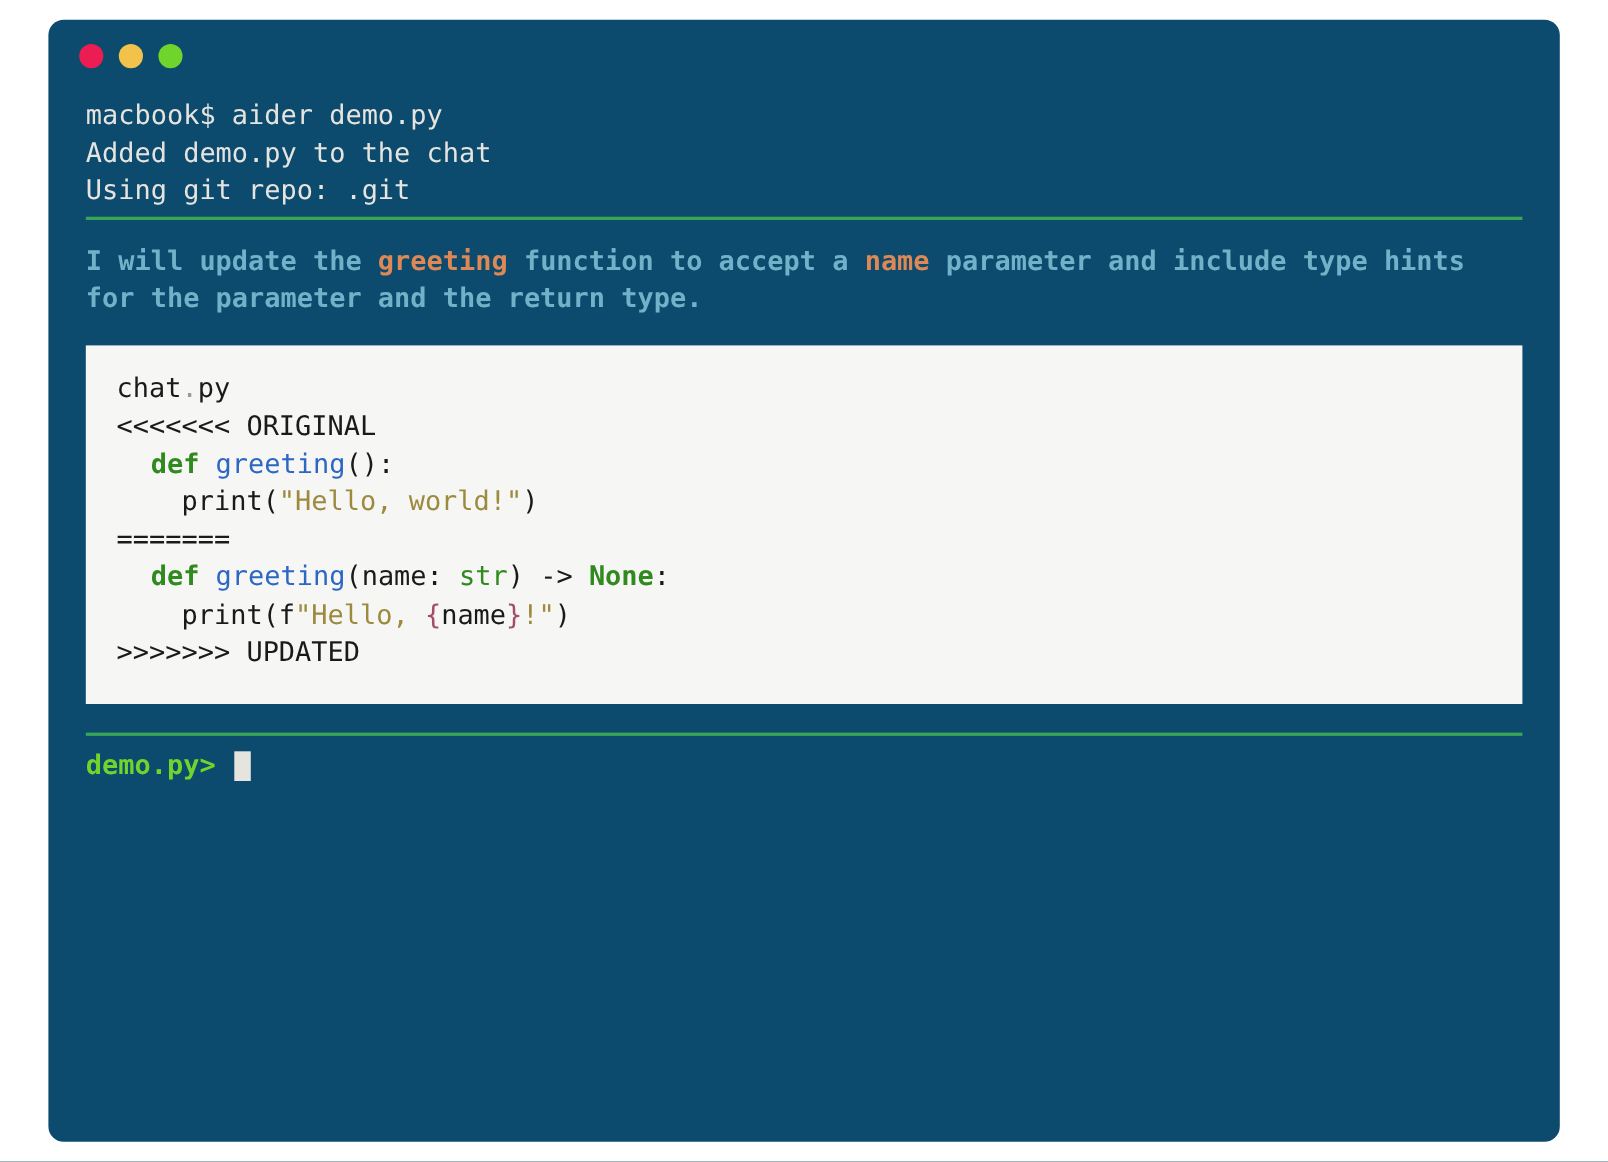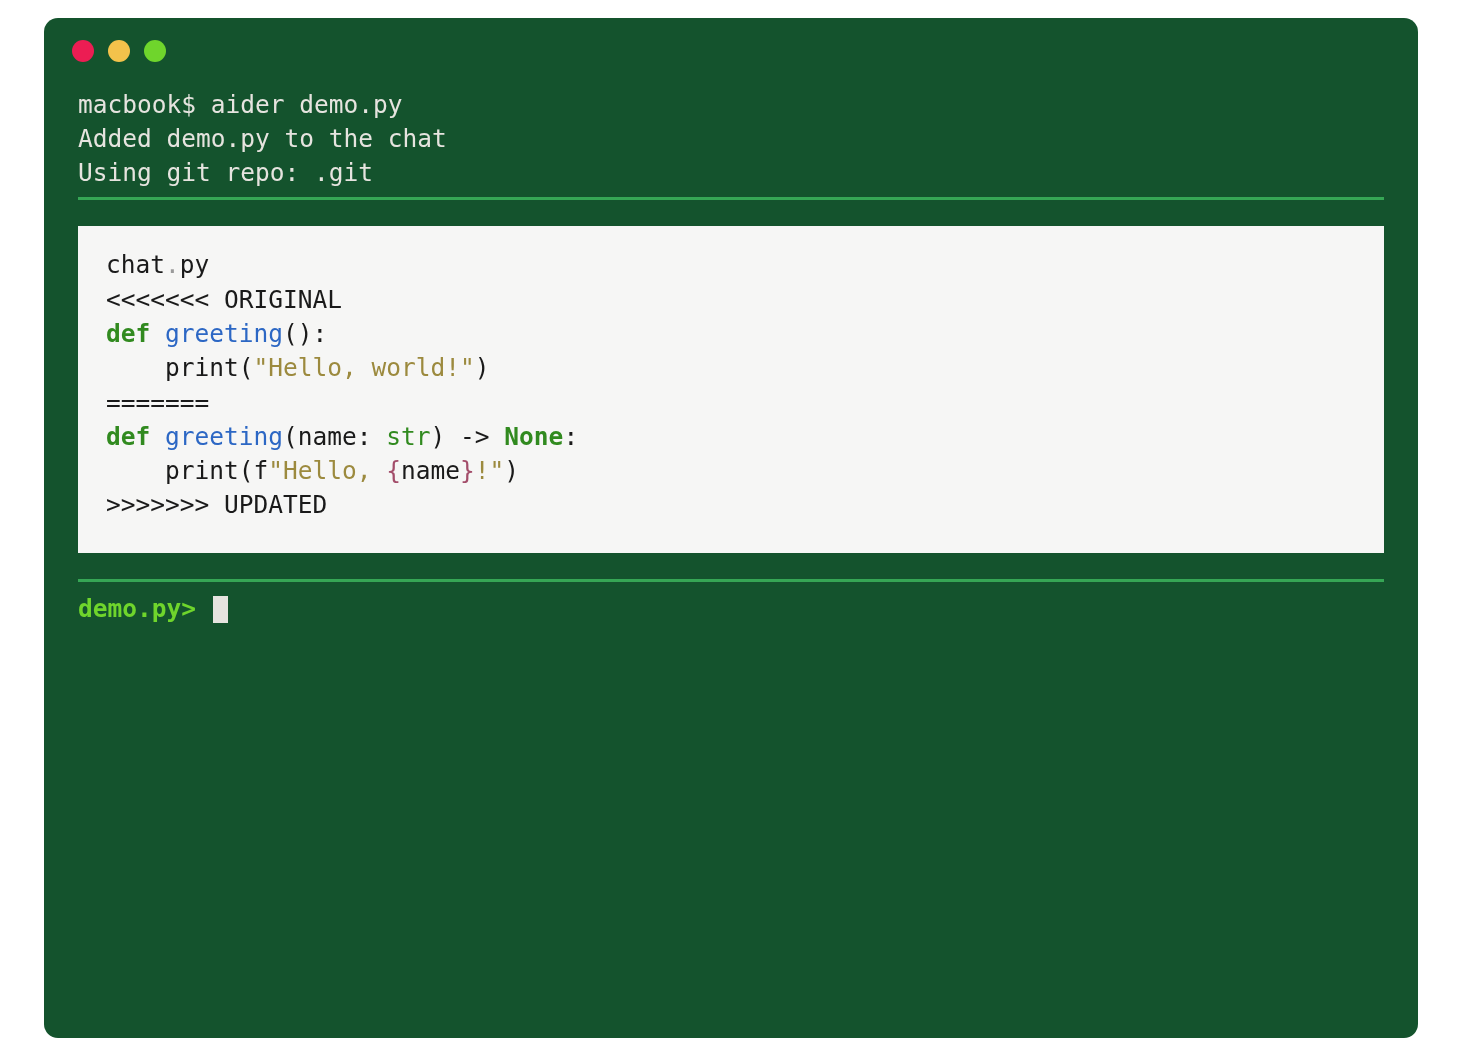--- a/index.html
+++ b/index.html
@@ -4,21 +4,21 @@
   <style>
     * { margin: 0; padding: 0; box-sizing: border-box; }
     body {
       background: #ffffff;
       width: 1462px;
       height: 1056px;
       padding: 18px 44px;
       font-family: "SF Mono", "Monaco", "Menlo", "Consolas", monospace;
     }
     .window {
-      background: #14532d;
+      background: #0c4a6e;
       border-radius: 14px;
       width: 100%;
       height: 100%;
       overflow: hidden;
       display: flex;
       flex-direction: column;
     }
     .titlebar {
       padding: 22px 28px 8px 28px;
       display: flex;
@@ -65,21 +65,21 @@
       padding: 22px 28px 30px 28px;
       margin: 26px 0 26px 0;
       font-size: 24.5px;
       line-height: 1.4;
       white-space: pre;
       font-weight: 500;
     }
     .cb-filename { color: #1a1a1a; }
     .cb-dot { color: #9a9a9a; }
     .cb-marker { color: #1a1a1a; text-align: center; }
-    .cb-def { color: #318a1f; font-weight: 700; }
+    .cb-def { color: #318a1f; font-weight: 700; margin-left: 31px; }
     .cb-fn { color: #2c67c4; }
     .cb-str { color: #9c8a3e; }
     .cb-type { color: #318a1f; margin-top: 44px; }
     .cb-none { color: #318a1f; font-weight: 700; }
     .cb-op { color: #1a1a1a; }
     .cb-brace { color: #a34d6a; }
     .status {}
     .cursor-block {
       background: #e6e4df;
       display: inline-block;
@@ -101,20 +101,21 @@
 
   <div class="term-body">
 
     <div class="initial pre-line"><span>macbook$ aider demo.py</span>
 <span>Added demo.py to the chat</span>
 <span>Using git repo: .git</span></div>
 
     <hr class="hr-line">
 
 
+    <div class="asst pre-line"><span>I will update the </span><span class="asst-kw">greeting</span><span> function to accept a </span><span class="asst-kw">name</span><span> parameter and include type hints for the parameter and the return type.</span></div>
 
     <div class="code-block"><span class="cb-filename">chat</span><span class="cb-dot">.</span><span class="cb-filename">py</span>
 <span class="cb-marker">&lt;&lt;&lt;&lt;&lt;&lt;&lt; ORIGINAL</span>
 <span class="cb-def">def</span><span class="cb-fn"> greeting</span><span class="cb-op">():</span>
 <span>    print(</span><span class="cb-str">"Hello, world!"</span><span>)</span>
 <span class="cb-marker">=======</span>
 <span class="cb-def">def</span><span class="cb-fn"> greeting</span><span class="cb-op">(name: </span><span class="cb-type">str</span><span class="cb-op">) </span><span class="cb-op">-&gt;</span><span> </span><span class="cb-none">None</span><span class="cb-op">:</span>
 <span>    print(f</span><span class="cb-str">"Hello, </span><span class="cb-brace">{</span><span>name</span><span class="cb-brace">}</span><span class="cb-str">!"</span><span>)</span>
 <span class="cb-marker">&gt;&gt;&gt;&gt;&gt;&gt;&gt; UPDATED</span></div>
 

